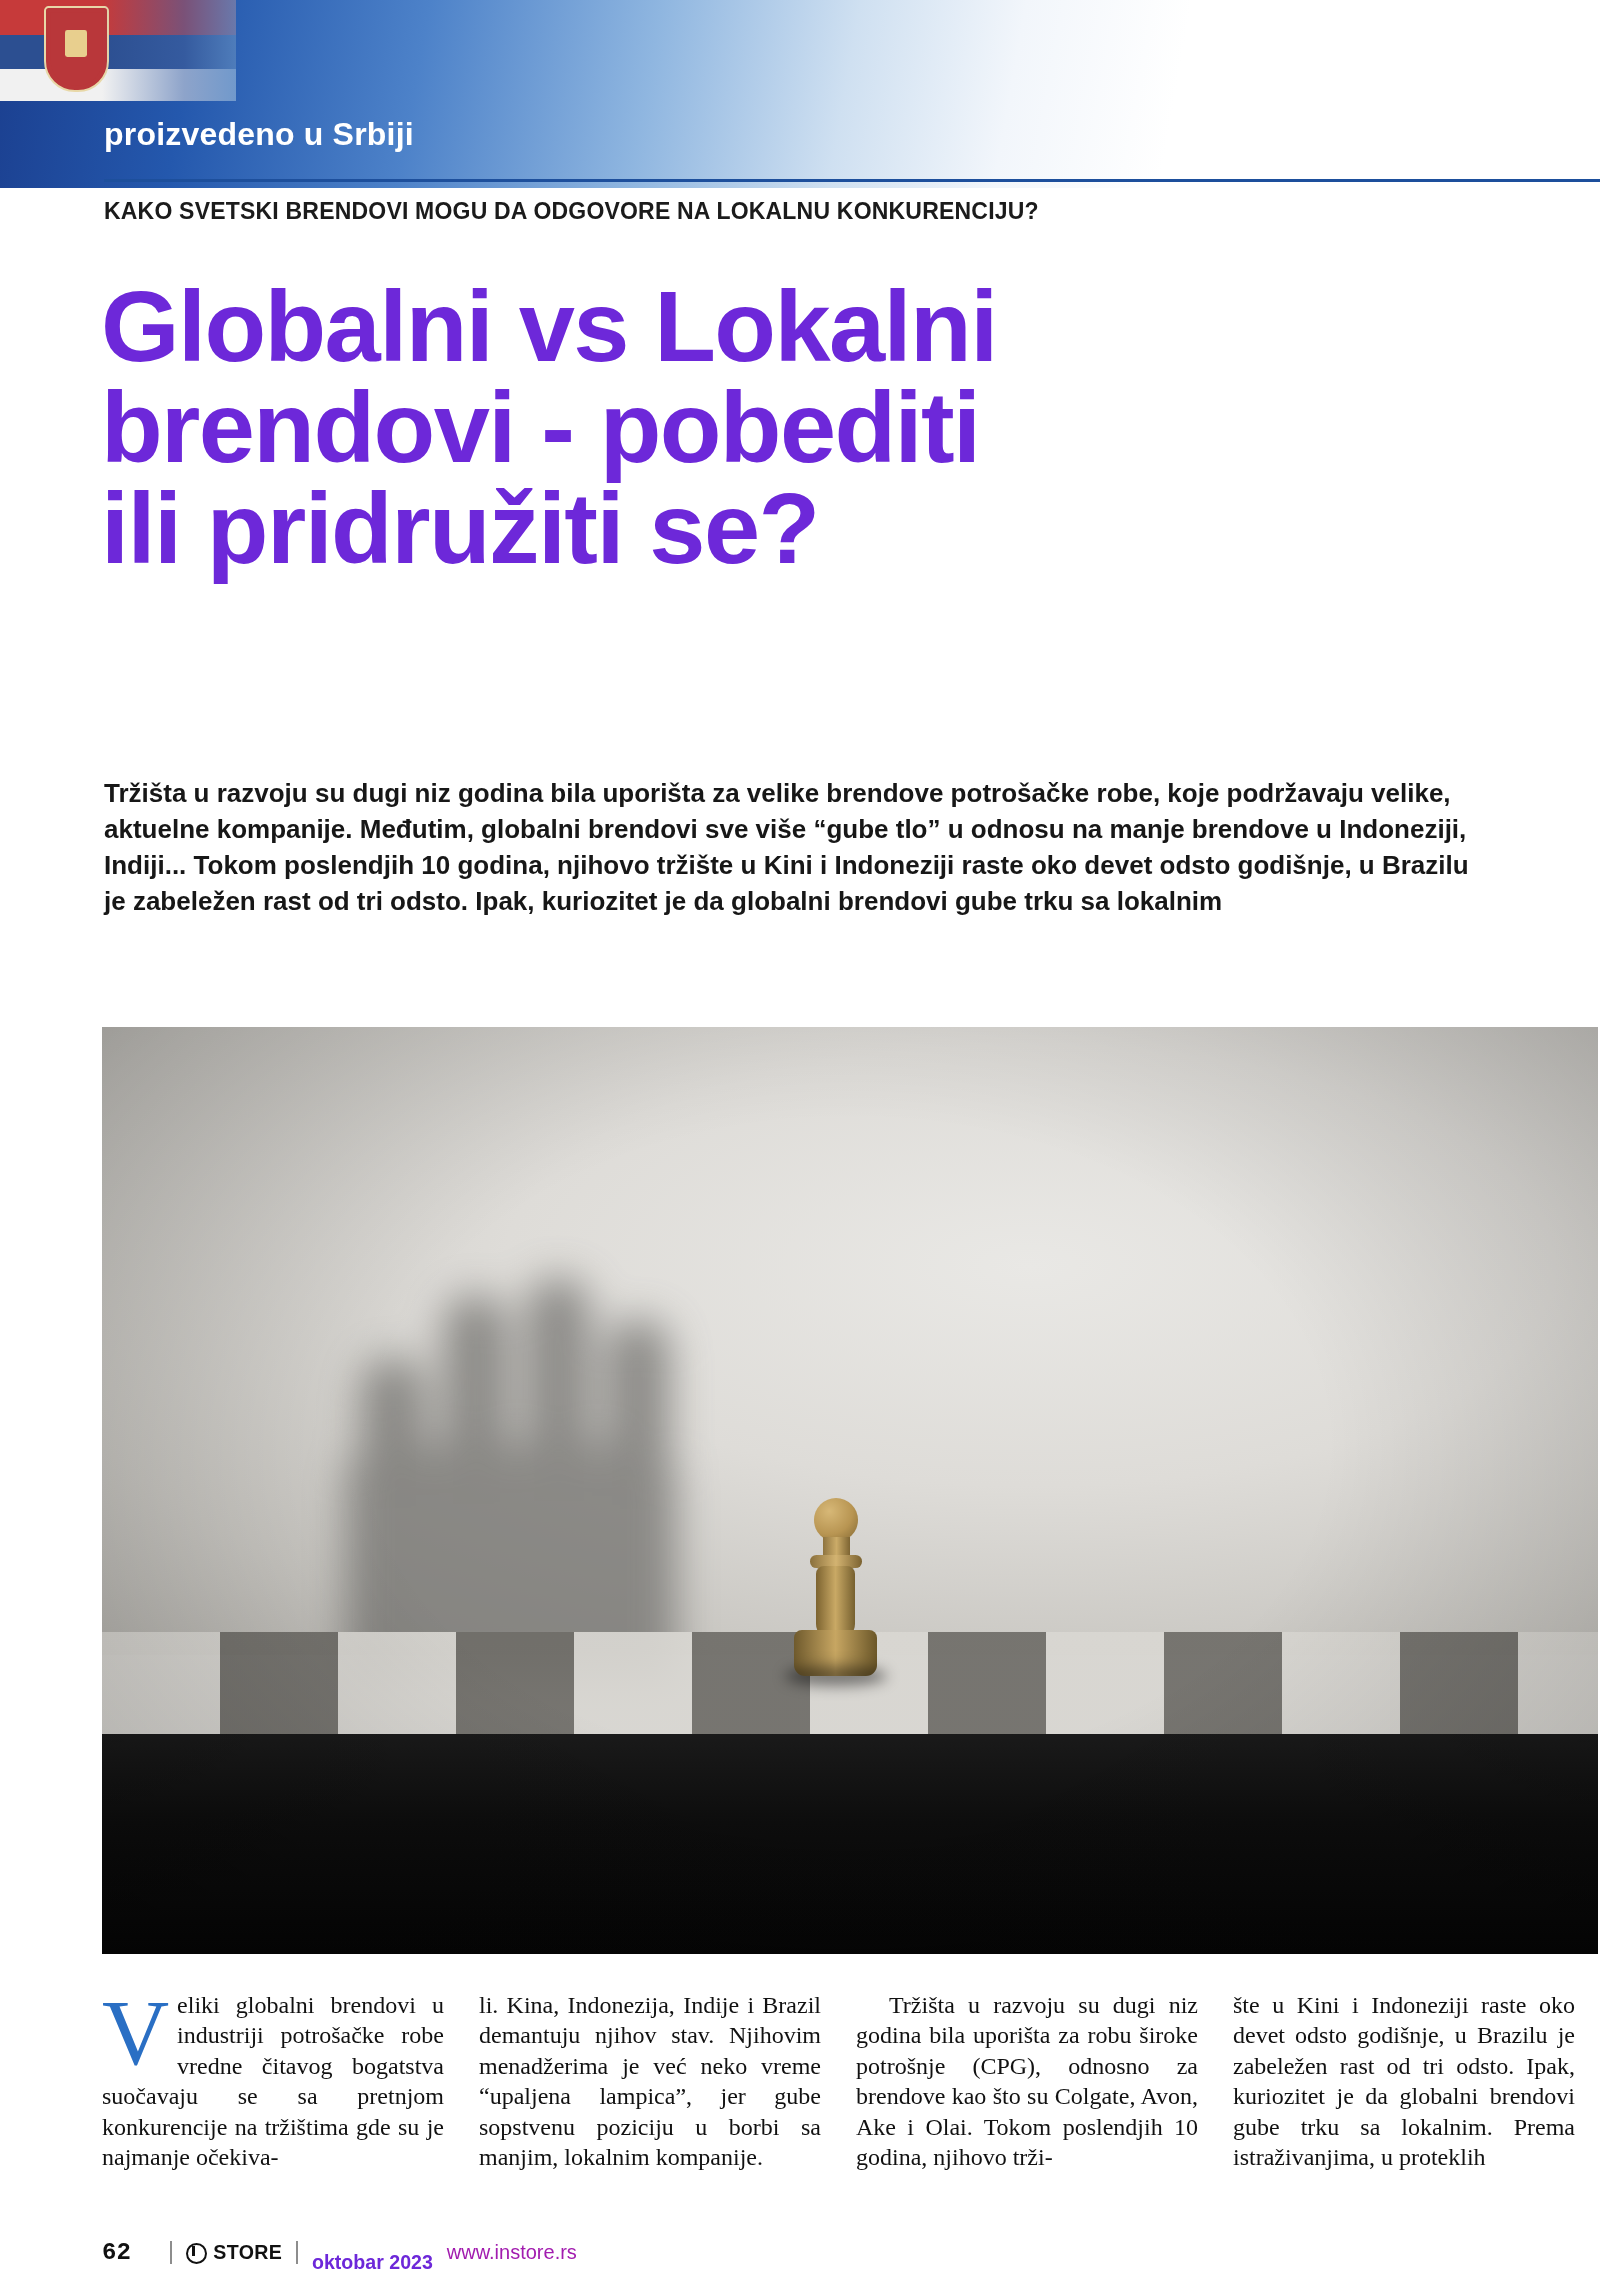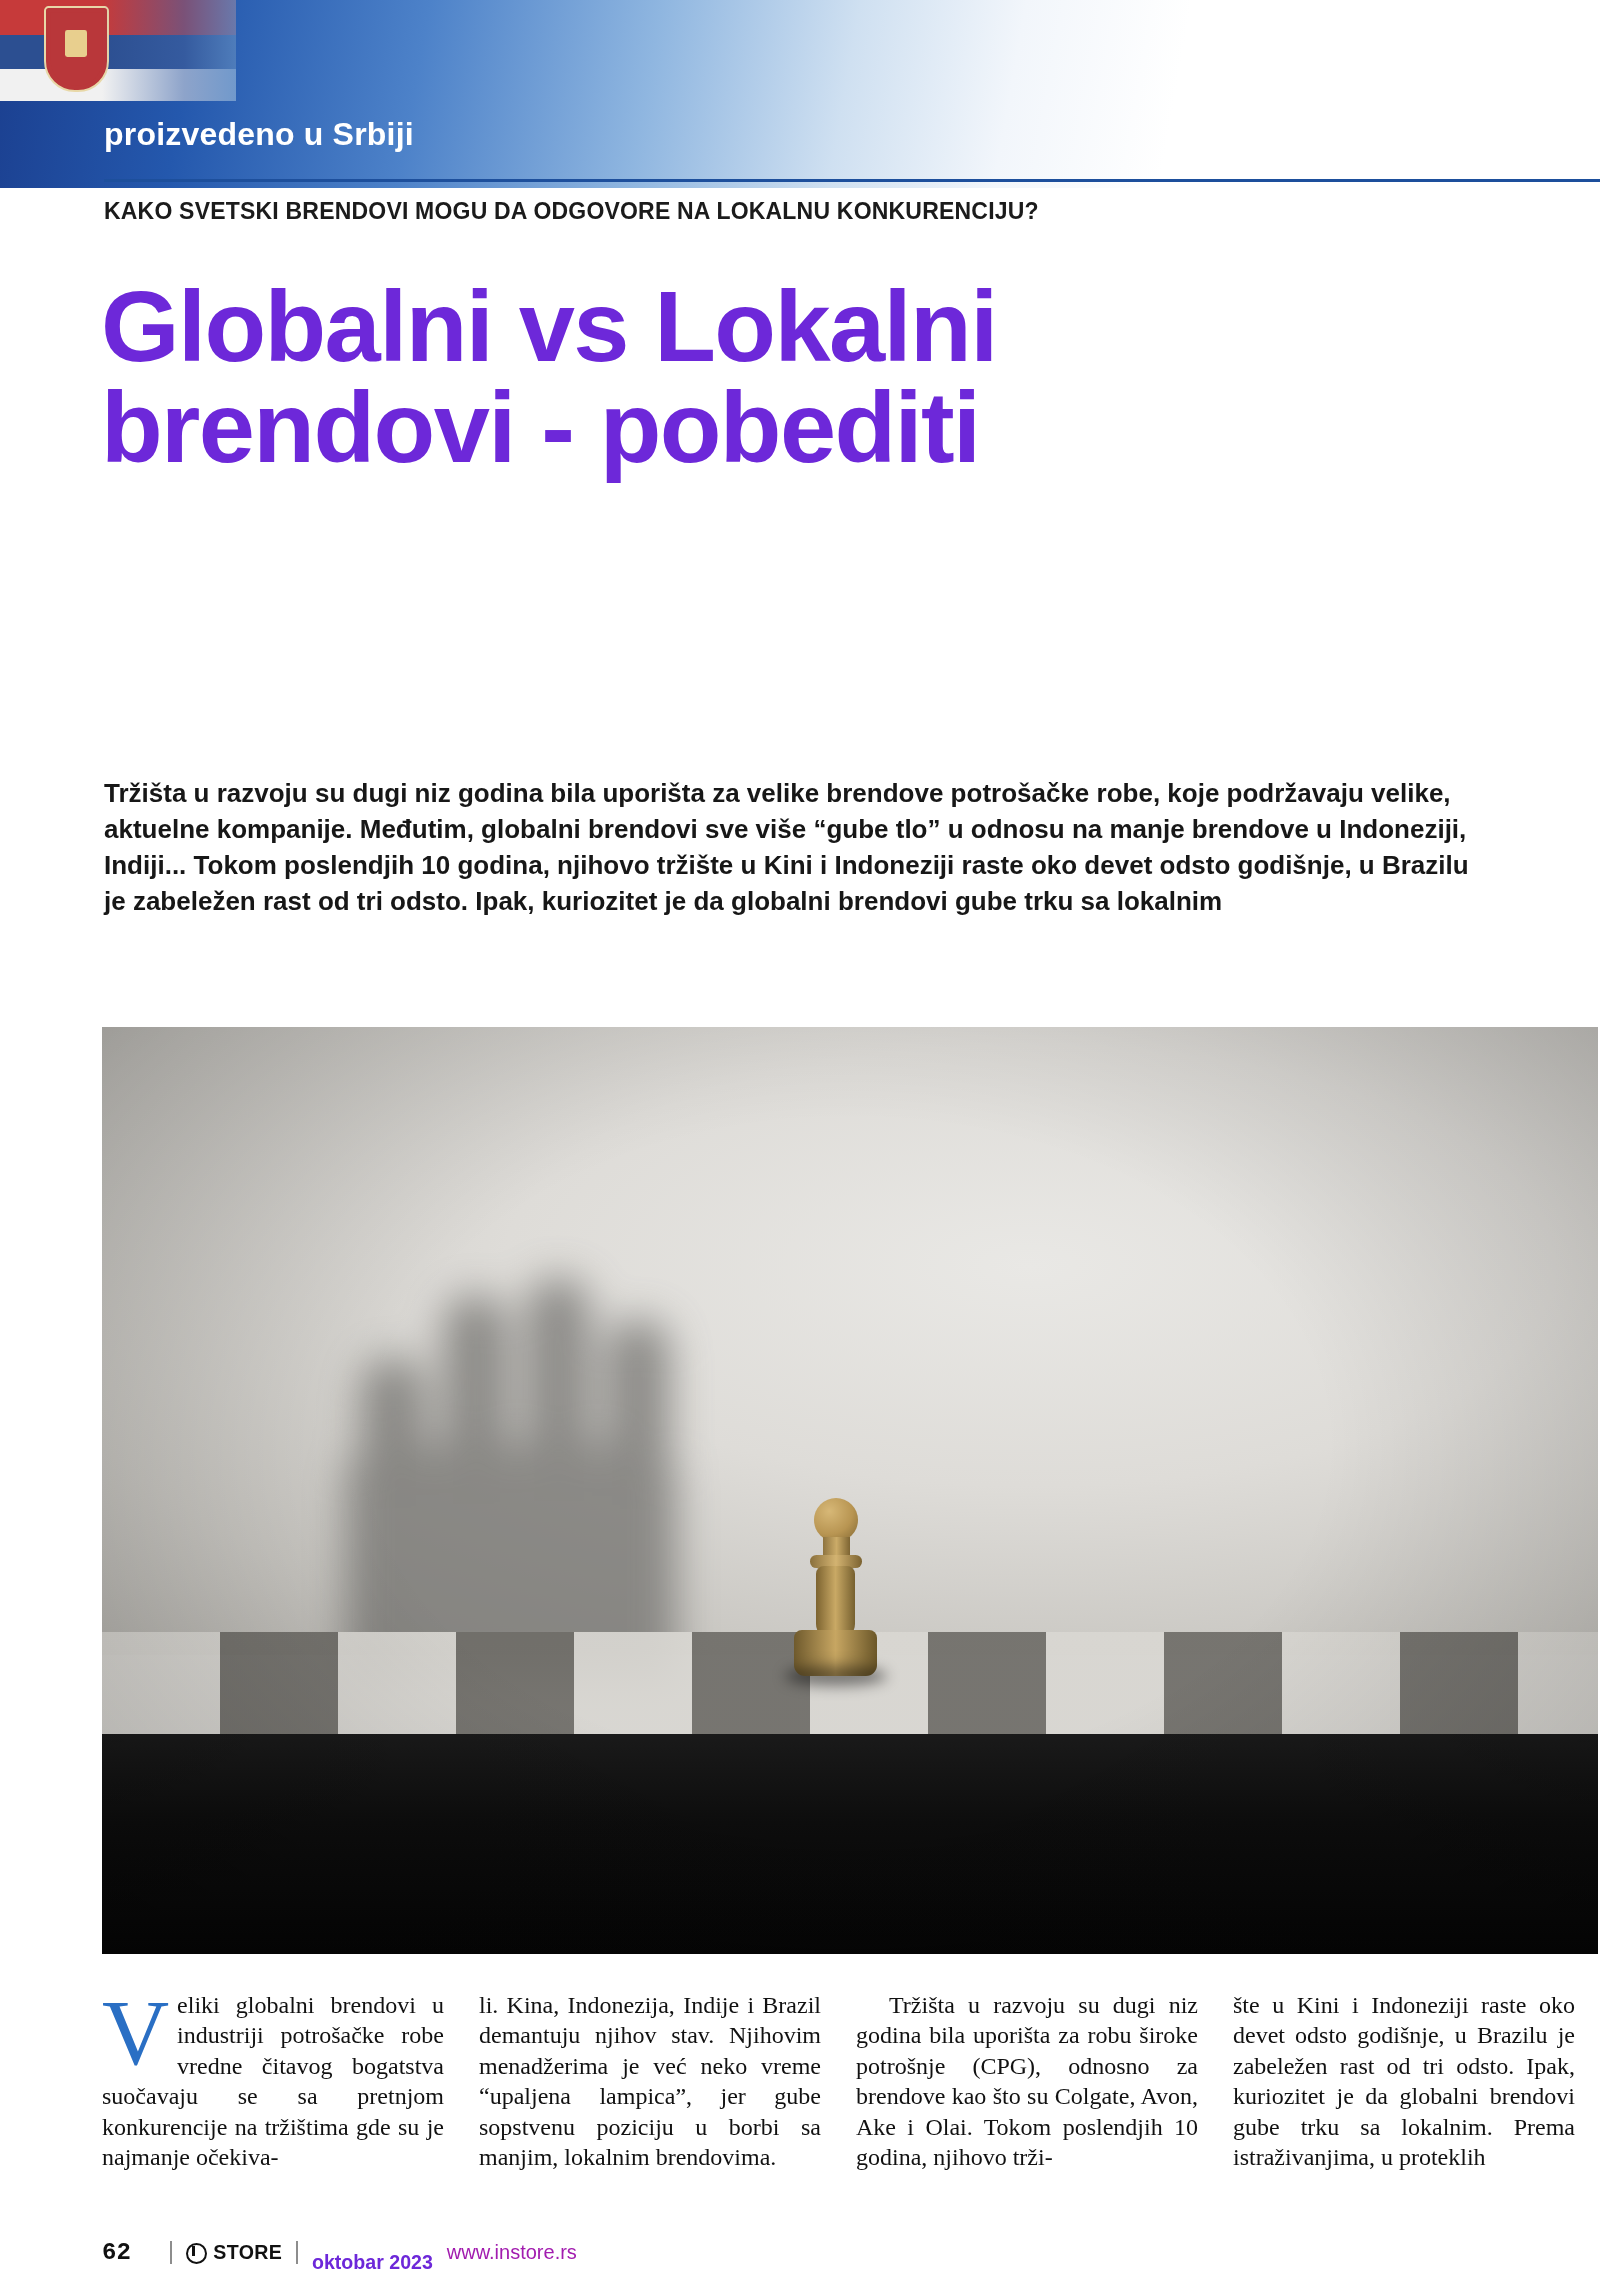--- a/index.html
+++ b/index.html
@@ -348,20 +348,21 @@
   </div>
   <div class="masthead-label">proizvedeno u Srbiji</div>
 </div>
 <div class="masthead-rule"></div>
 
 <div class="kicker">KAKO SVETSKI BRENDOVI MOGU DA ODGOVORE NA LOKALNU KONKURENCIJU?</div>
 
 <div class="headline">
   <div>Globalni vs Lokalni</div>
   <div>brendovi - pobediti</div>
+  <div>ili pridružiti se?</div>
 </div>
 
 <div class="standfirst">Tržišta u razvoju su dugi niz godina bila uporišta za velike brendove potrošačke robe, koje podržavaju velike, aktuelne kompanije. Međutim, globalni brendovi sve više “gube tlo” u odnosu na manje brendove u Indoneziji, Indiji... Tokom poslendjih 10 godina, njihovo tržište u Kini i Indoneziji raste oko devet odsto godišnje, u Brazilu je zabeležen rast od tri odsto. Ipak, kuriozitet je da globalni brendovi gube trku sa lokalnim</div>
 
 <div class="photo">
   <div class="wall"></div>
   <div class="shadow-hand">
     <div class="palm"></div>
     <div class="finger f1"></div>
     <div class="finger f2"></div>
@@ -380,21 +381,21 @@
   </div>
   <div class="vignette"></div>
 </div>
 
 <div class="body-cols">
   <div class="col">
     <span class="dropcap">V</span>
     <p>eliki globalni brendovi u industriji potrošačke robe vredne čitavog bogatstva suočavaju se sa pretnjom konkurencije na tržištima gde su je najmanje očekiva-</p>
   </div>
   <div class="col">
-    <p>li. Kina, Indonezija, Indije i Brazil demantuju njihov stav. Njihovim menadžerima je već neko vreme “upaljena lampica”, jer gube sopstvenu poziciju u borbi sa manjim, lokalnim brendovima.</p>
+    <p>li. Kina, Indonezija, Indije i Brazil demantuju njihov stav. Njihovim menadžerima je već neko vreme “upaljena lampica”, jer gube sopstvenu poziciju u borbi sa manjim, lokalnim kompanije.</p>
   </div>
   <div class="col">
     <p style="text-indent:33px">Tržišta u razvoju su dugi niz godina bila uporišta za robu široke potrošnje (CPG), odnosno za brendove kao što su Colgate, Avon, Ake i Olai. Tokom poslendjih 10 godina, njihovo trži-</p>
   </div>
   <div class="col">
     <p>šte u Kini i Indoneziji raste oko devet odsto godišnje, u Brazilu je zabeležen rast od tri odsto. Ipak, kuriozitet je da globalni brendovi gube trku sa lokalnim. Prema istraživanjima, u proteklih</p>
   </div>
 </div>
 
 <div class="footer">

